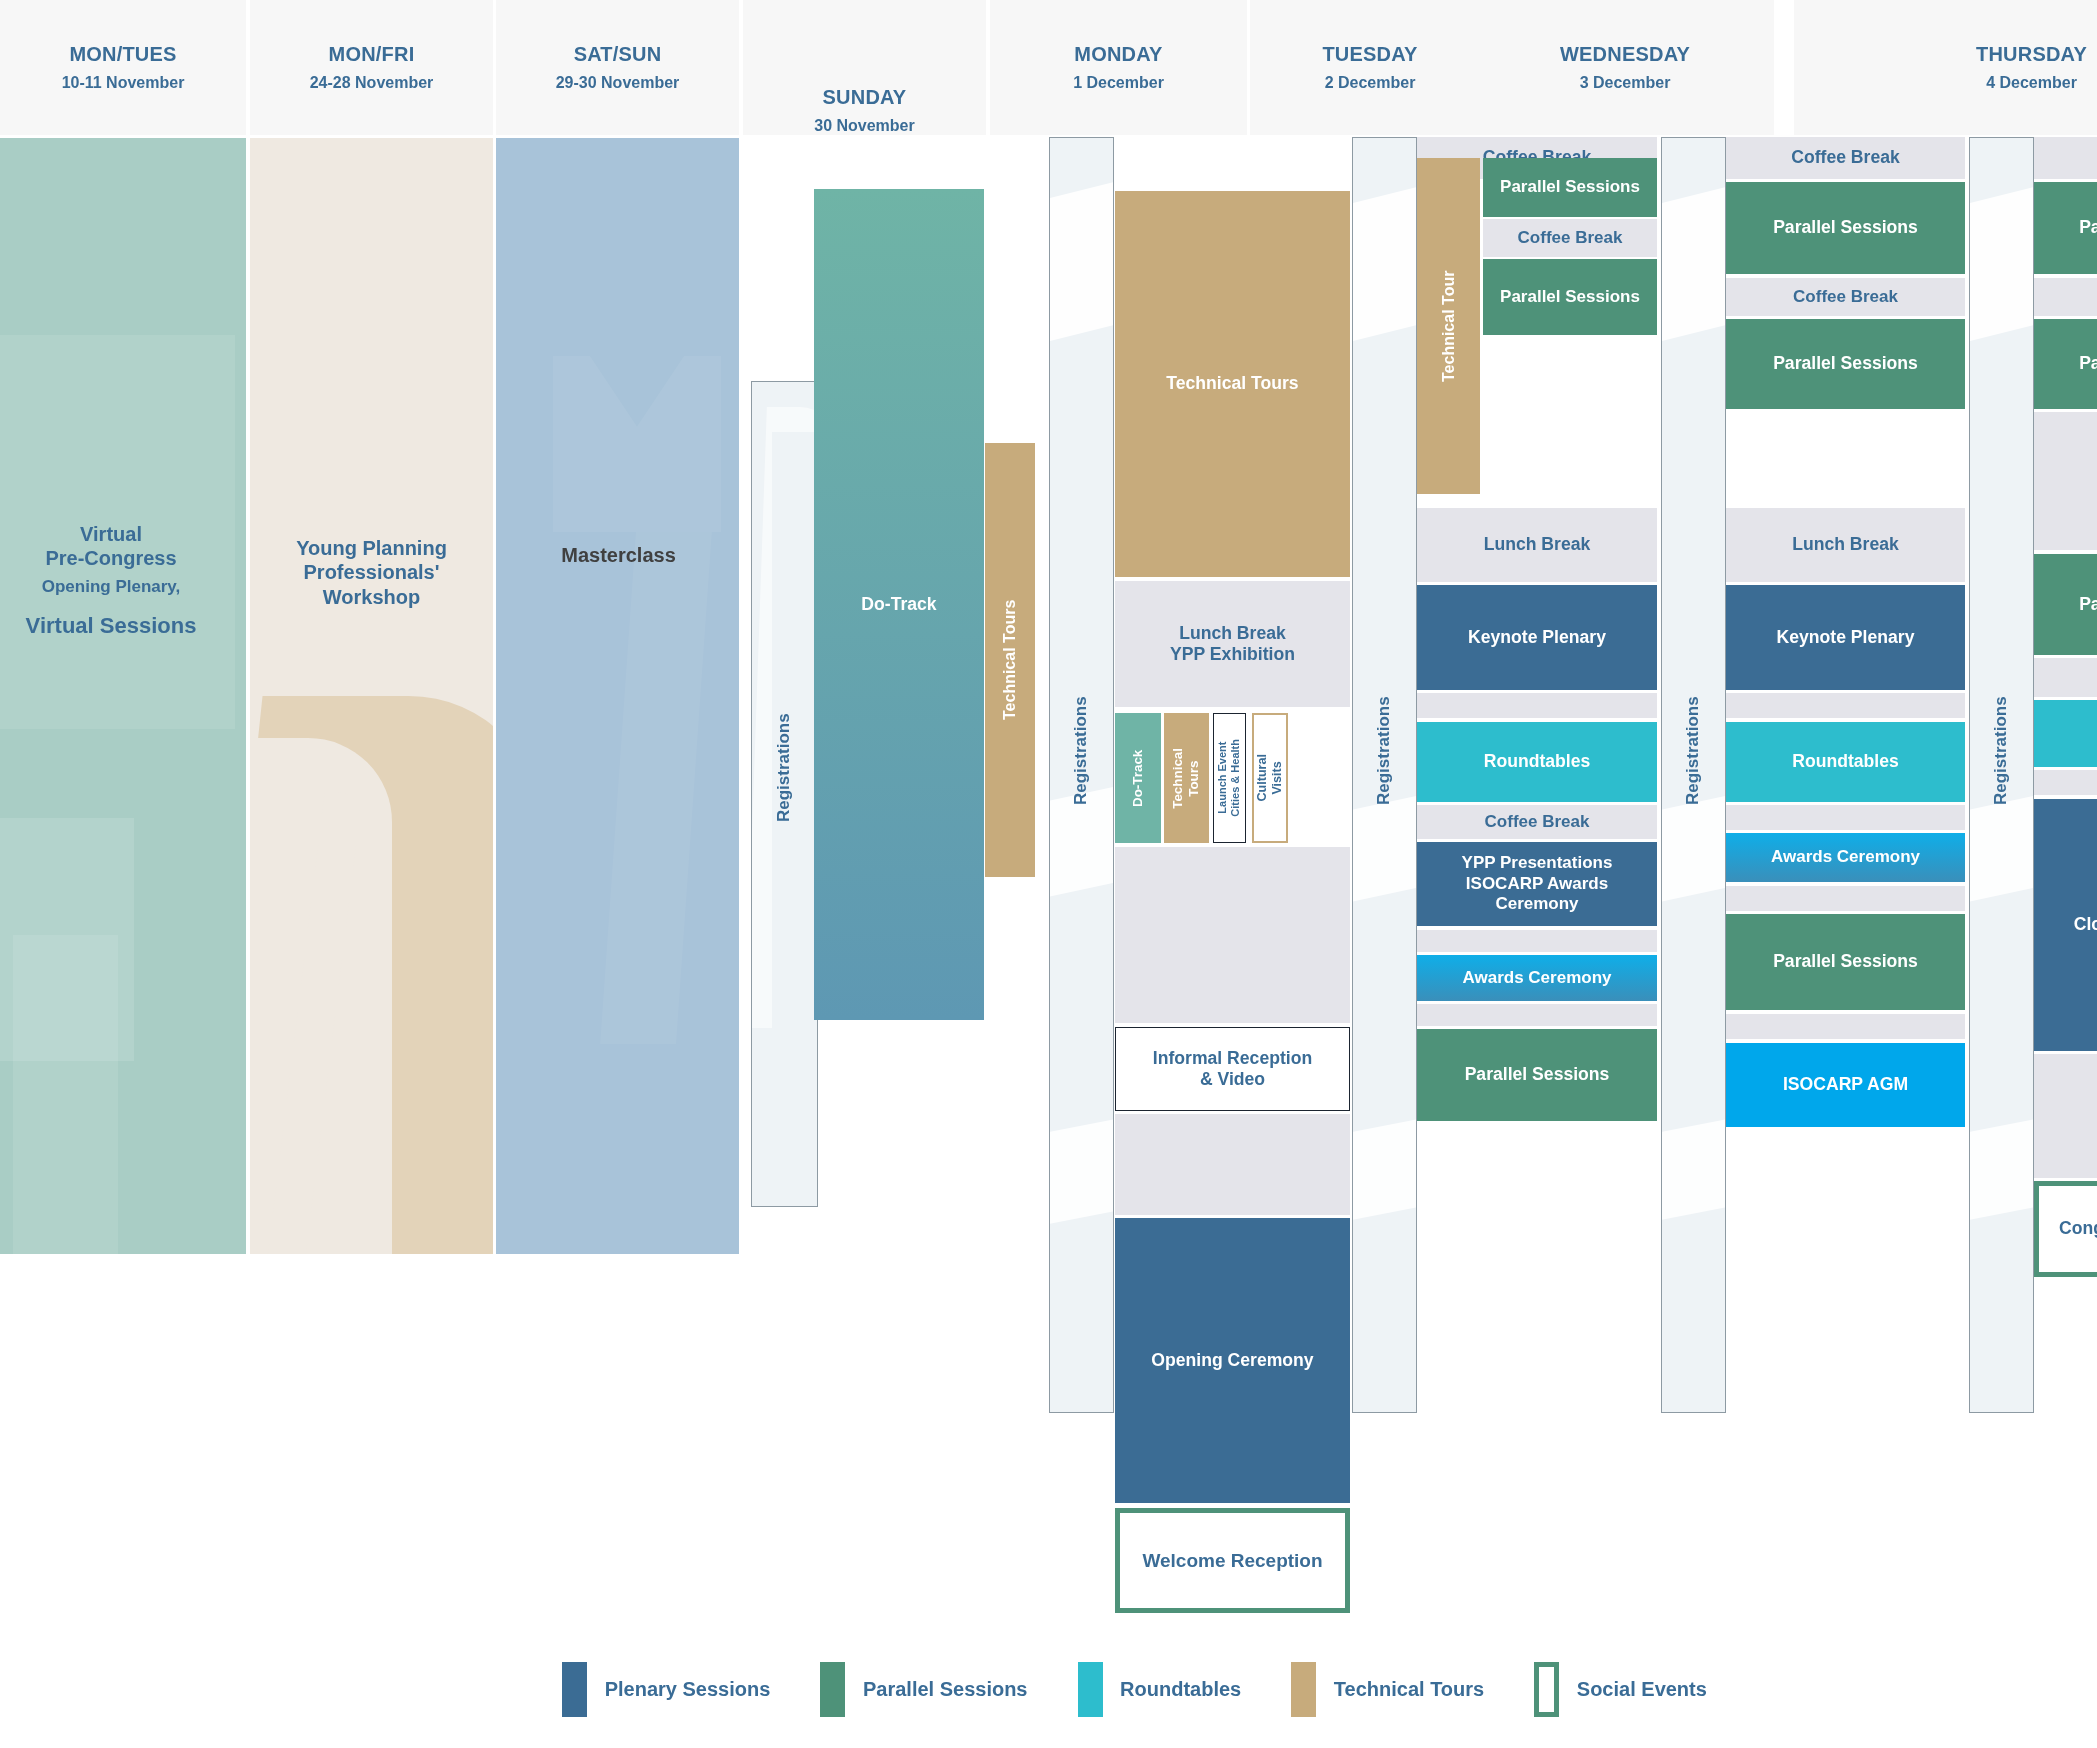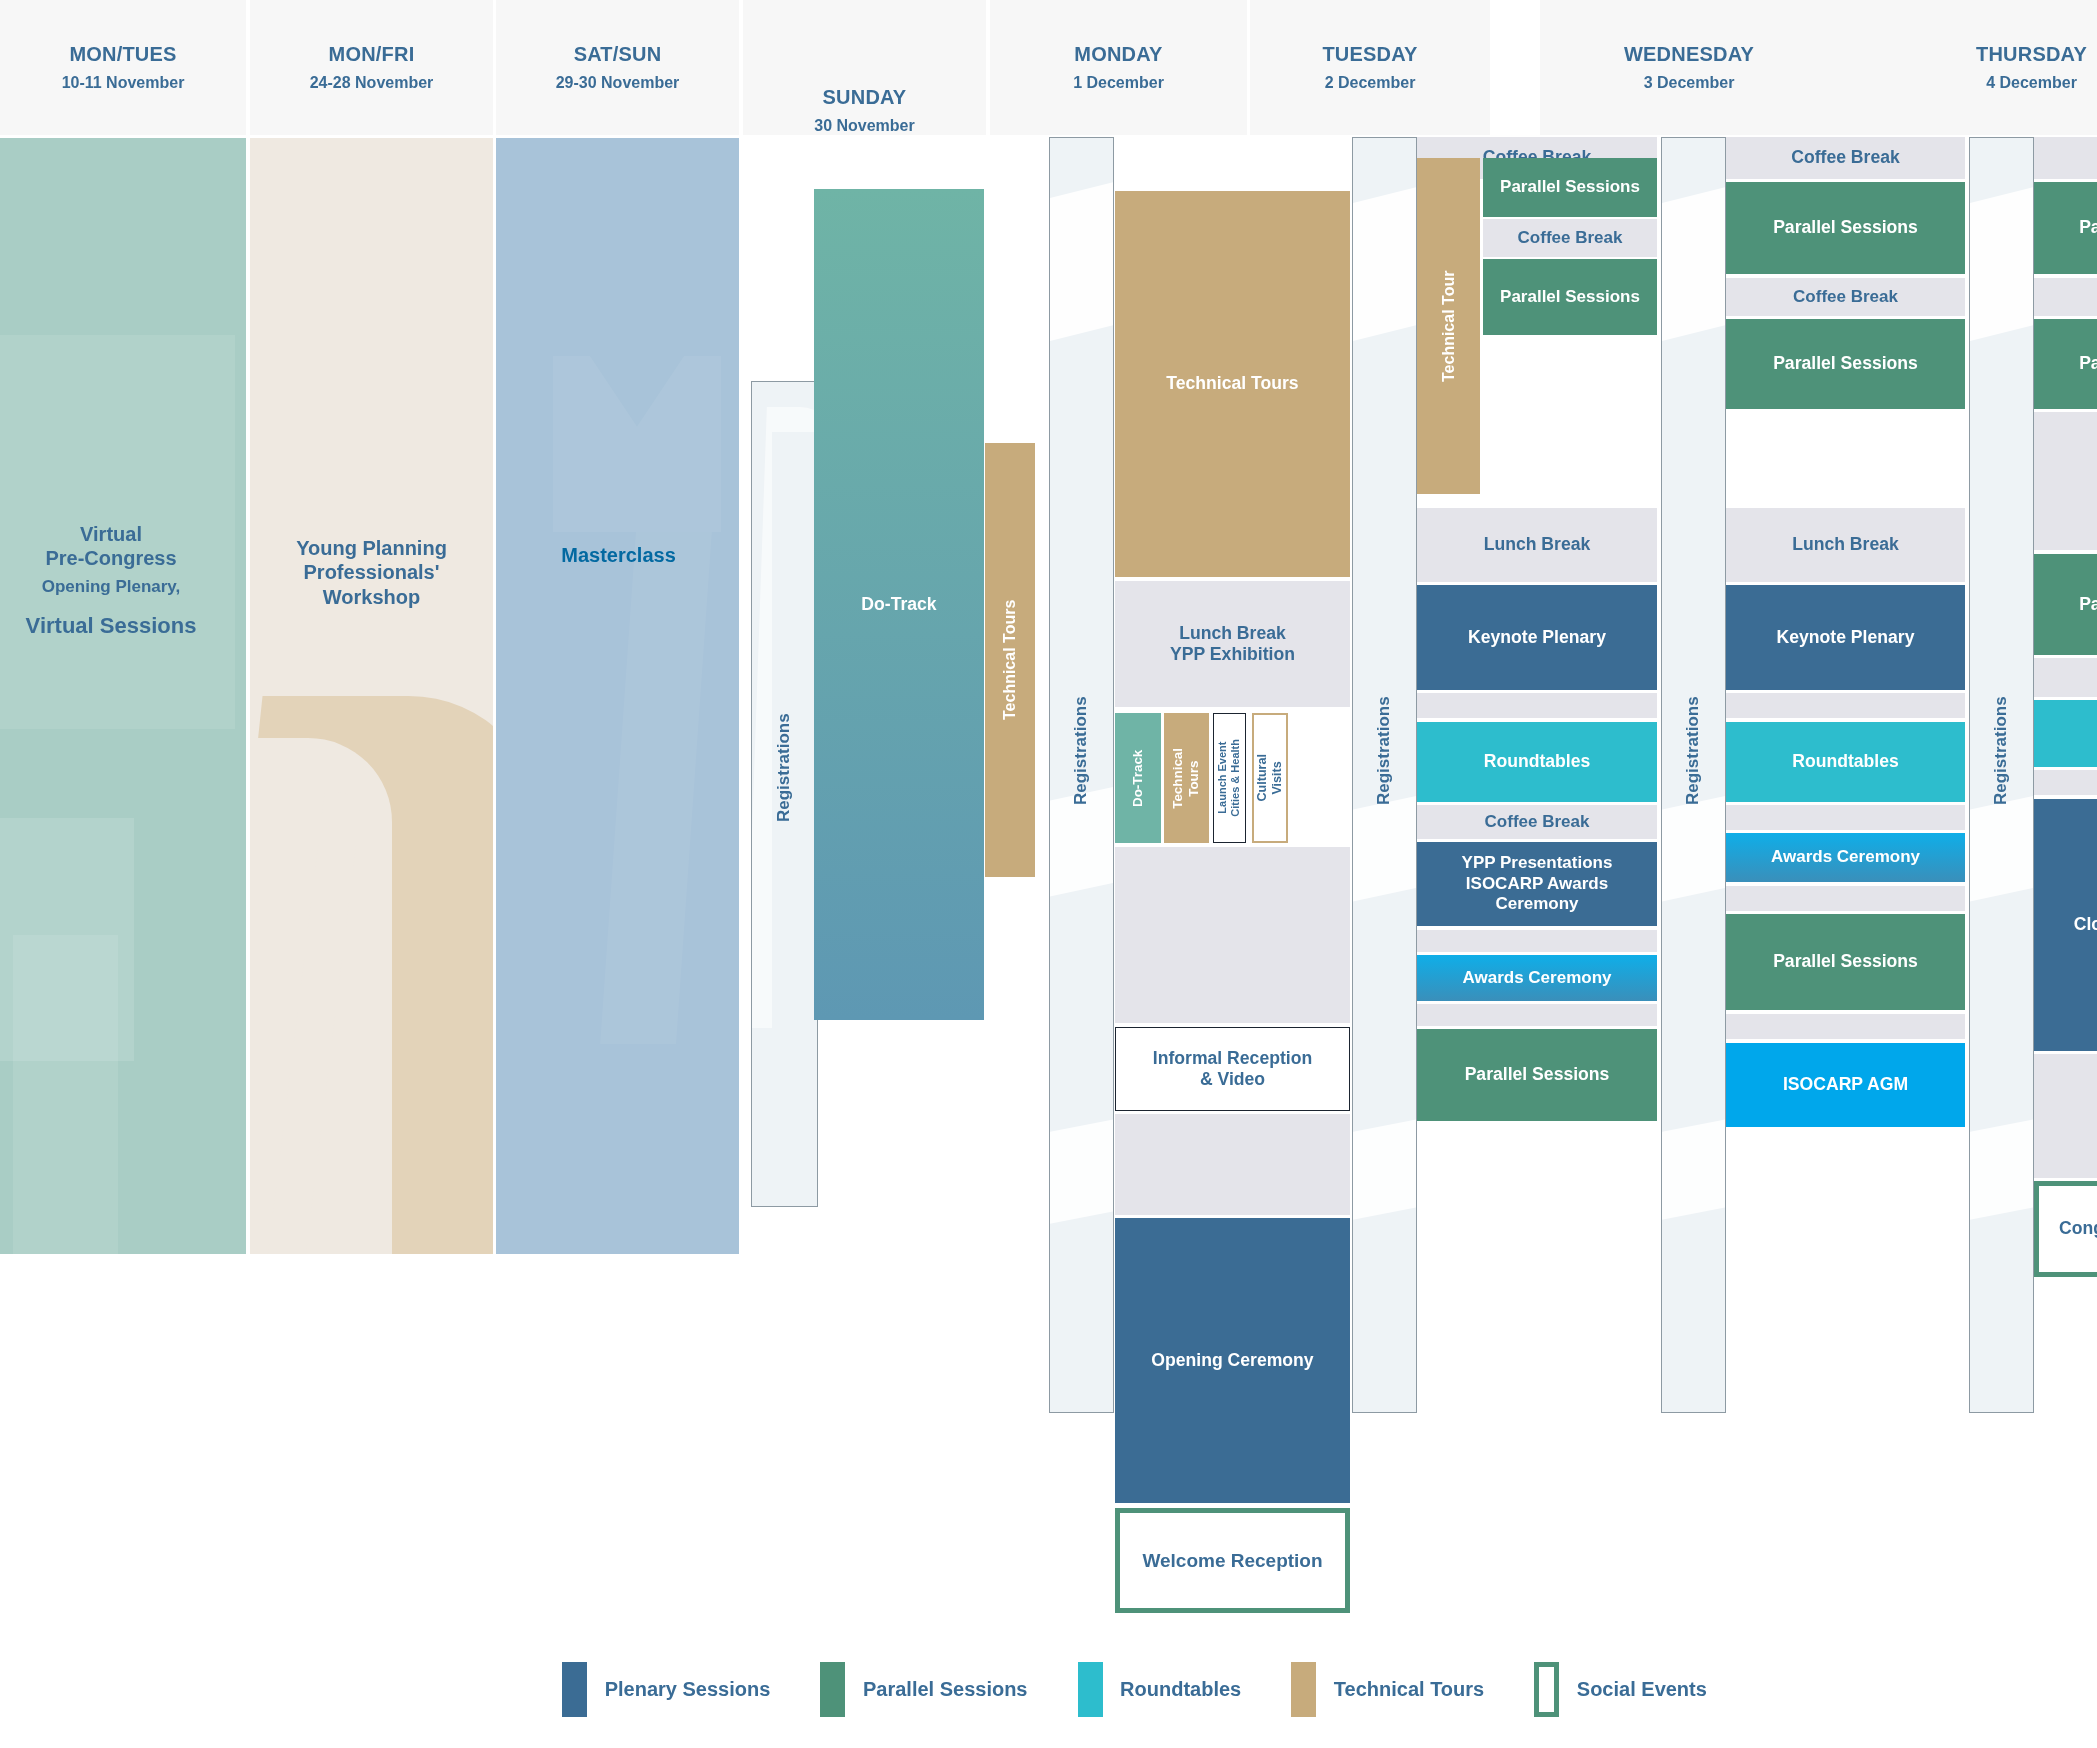--- a/index.html
+++ b/index.html
@@ -66,21 +66,21 @@
   <div class="s">30 November</div>
 </div>
 <div class="hdr" style="left:990px;width:257px;height:135px;">
   <div class="d">MONDAY</div>
   <div class="s">1 December</div>
 </div>
 <div class="hdr" style="left:1250px;width:240px;height:135px;">
   <div class="d">TUESDAY</div>
   <div class="s">2 December</div>
 </div>
-<div class="hdr" style="left:1540px;width:298px;height:135px;">
+<div class="hdr" style="left:1476px;width:298px;height:135px;">
   <div class="d">WEDNESDAY</div>
   <div class="s">3 December</div>
 </div>
 <div class="hdr" style="left:1794px;width:475px;height:135px;">
   <div class="d">THURSDAY</div>
   <div class="s">4 December</div>
 </div>
 
 <div class="colbg" style="left:0px;top:138px;width:246px;height:1116px;background:#a9cdc5;overflow:hidden;">
   <div style="position:absolute;left:0px;top:197px;width:235px;height:394px;background:rgba(255,255,255,0.10);"></div>
@@ -109,21 +109,21 @@
   <div>Professionals'</div>
   <div>Workshop</div>
 </div>
 
 <div class="colbg" style="left:496px;top:138px;width:243px;height:1116px;background:#a8c3d9;overflow:hidden;">
   <div style="position:absolute;left:57px;top:218px;width:168px;height:176px;background:rgba(255,255,255,0.06);
               clip-path:polygon(0 0,22% 0,50% 40%,78% 0,100% 0,100% 100%,0 100%);"></div>
   <div style="position:absolute;left:122px;top:394px;width:76px;height:512px;background:rgba(255,255,255,0.05);
               transform:skewX(-4deg);"></div>
 </div>
-<div class="blk" style="left:496px;top:541px;width:245px;height:29px;color:#0369a1;font-size:20px;">Masterclass</div>
+<div class="blk" style="left:496px;top:541px;width:245px;height:29px;color:#404040;font-size:20px;">Masterclass</div>
 
 <div class="colbg" style="left:751px;top:381px;width:67px;height:826px;background:#eef3f6;border:0.8px solid #8d9aa3;overflow:hidden;">
   <div style="position:absolute;left:4.2px;top:25px;width:71px;height:621px;background:rgba(255,255,255,0.55);
               border-radius:0 38px 0 0;transform:skewX(-2deg);"></div>
   <div style="position:absolute;left:20px;top:50px;width:71px;height:596px;background:#eef3f6;border-radius:0 25px 0 0;"></div>
 </div>
 <div class="blk vert" style="left:751px;top:680px;width:67px;height:176px;color:#3a6c96;font-size:17px;">Registrations</div>
 
 <div class="blk" style="left:814px;top:189px;width:170px;height:831px;
             background:linear-gradient(180deg,#6fb4a6 0%,#5e98b3 100%);color:#ffffff;font-size:17.6px;">Do-Track</div>

